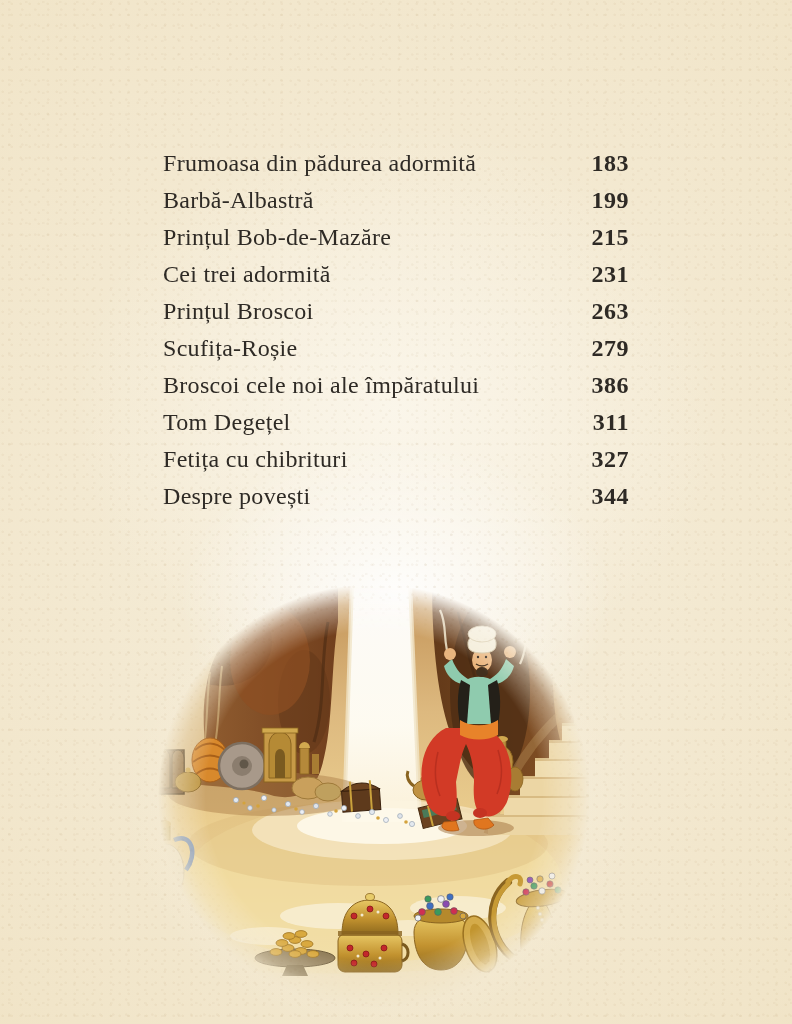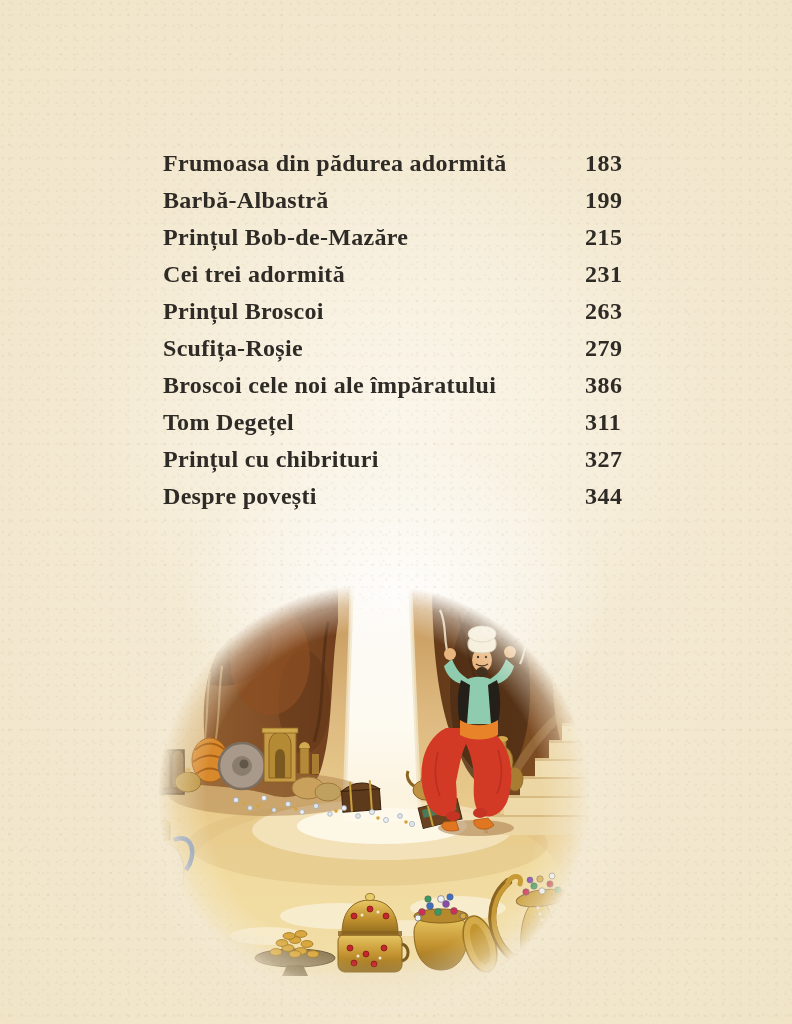--- a/index.html
+++ b/index.html
@@ -16,26 +16,26 @@
     position:absolute;inset:0;pointer-events:none;
     background-image:
       radial-gradient(circle at 30% 35%, rgba(150,112,58,.06) 1px, transparent 1.6px),
       radial-gradient(circle at 72% 64%, rgba(150,112,58,.055) 1px, transparent 1.6px),
       radial-gradient(circle at 55% 15%, rgba(120,90,45,.045) 1px, transparent 1.5px);
     background-size:9px 11px,13px 15px,17px 13px;
   }
   .toc{position:absolute;left:163px;top:145px;width:466px;}
   .toc-row{display:flex;align-items:center;height:37px;}
   .toc-title{
-    flex:1;font-size:24px;font-weight:700;color:#2e2a25;
+    flex:1;font-size:24px;font-weight:400;color:#2e2a25;
     letter-spacing:.3px;white-space:nowrap;
   }
   .toc-page{
     width:44px;font-size:24px;font-weight:700;color:#2e2a25;
-    text-align:left;letter-spacing:.5px;
+    text-align:right;letter-spacing:.5px;
   }
   .illus{position:absolute;left:158px;top:582px;width:436px;height:432px;}
   .illus svg{display:block;width:436px;height:432px;}
 </style>
 </head>
 <body>
 
 <div class="page">
   <div class="grain"></div>
 
@@ -66,21 +66,21 @@
     </div>
     <div class="toc-row">
       <span class="toc-title">Broscoi cele noi ale împăratului</span>
         <span class="toc-page">386</span>
     </div>
     <div class="toc-row">
       <span class="toc-title">Tom Degețel</span>
         <span class="toc-page">311</span>
     </div>
     <div class="toc-row">
-      <span class="toc-title">Prințul cu chibrituri</span>
+      <span class="toc-title">Fetița cu chibrituri</span>
         <span class="toc-page">327</span>
     </div>
     <div class="toc-row">
       <span class="toc-title">Despre povești</span>
         <span class="toc-page">344</span>
     </div>
   </div>
 
   <div class="illus" role="img" aria-label="Oval watercolor vignette: a man in a white turban, teal shirt, black vest and red baggy trousers stands amazed in a treasure cave lit by a shaft of light; gold coins, gems, a shield, chests, jars, a jeweled casket, a pot of gems and a golden ewer surround him; stone stairs rise to the right">
   <svg viewBox="0 0 436 432" xmlns="http://www.w3.org/2000/svg">

